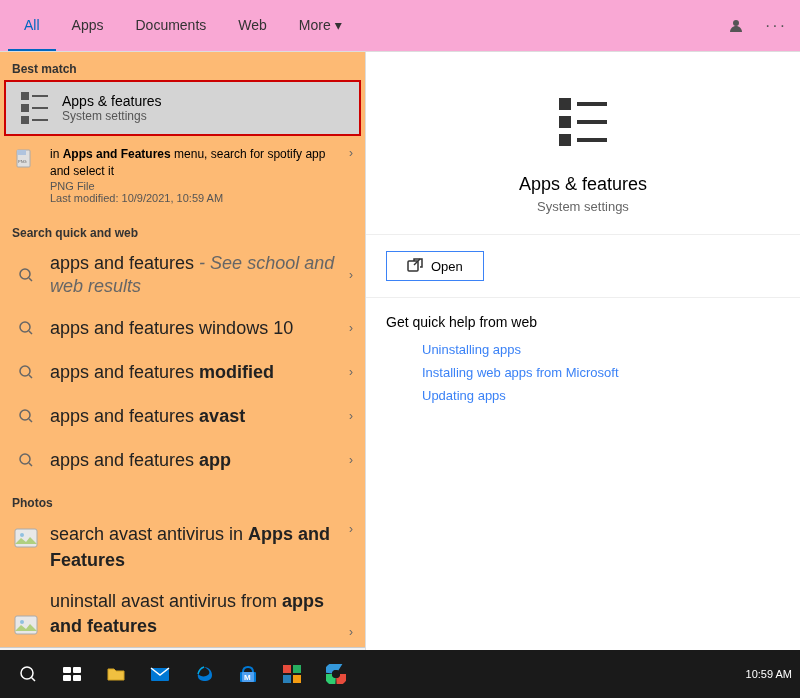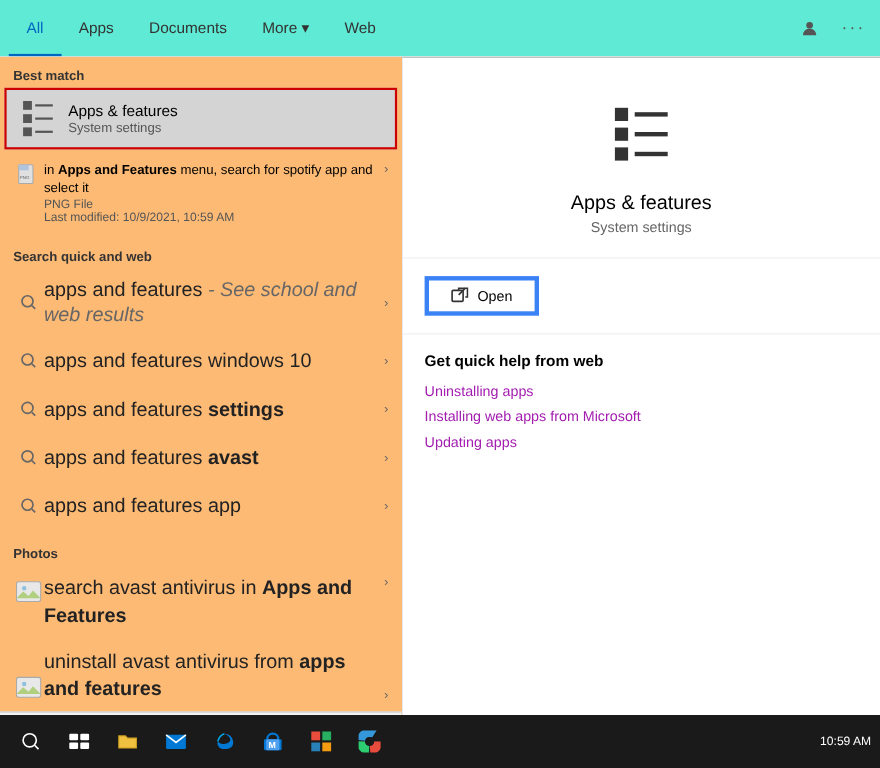--- a/index.html
+++ b/index.html
@@ -10,21 +10,21 @@
       height: 698px;
       overflow: hidden;
       display: flex;
       flex-direction: column;
     }
 
     
     .top-nav {
       display: flex;
       align-items: center;
-      background: #5eead4;
+      background: #f9a8d4;
       border-bottom: 1px solid #ddd;
       height: 52px;
       padding: 0 8px;
     }
     .nav-tab {
       padding: 6px 16px;
       font-size: 14px;
       color: #333;
       cursor: pointer;
       border-bottom: 2px solid transparent;
@@ -109,20 +109,21 @@
       font-size: 12px;
       color: #555;
     }
 
     
     .result-item {
       display: flex;
       align-items: center;
       padding: 8px 12px;
       cursor: pointer;
+      gap: 10px;
       border-radius: 0;
     }
     .result-icon {
       width: 28px;
       height: 28px;
       display: flex;
       align-items: center;
       justify-content: center;
       flex-shrink: 0;
       color: #555;
@@ -201,44 +202,45 @@
     .right-actions {
       padding: 16px 20px;
       border-bottom: 1px solid #eee;
     }
 
     .open-button {
       display: flex;
       align-items: center;
       gap: 8px;
       padding: 6px 20px;
-      border: 4px solid #3b82f6;
+      border: 1px solid #3b82f6;
       background: white;
       cursor: pointer;
       font-size: 13px;
       color: #000;
       border-radius: 0;
     }
 
     .right-help {
       padding: 16px 20px;
     }
     .help-title {
       font-size: 14px;
-      font-weight: 700;
+      font-weight: 400;
       color: #000;
       margin-bottom: 12px;
     }
     .help-link {
       display: block;
       font-size: 13px;
-      color: #a21caf;
+      color: #3b82f6;
       cursor: pointer;
       margin-bottom: 8px;
       text-decoration: none;
+      margin-left: 36px;
     }
 
     
     .taskbar {
       height: 48px;
       background: #1a1a1a;
       display: flex;
       align-items: center;
       padding: 0 8px;
       gap: 4px;
@@ -287,22 +289,22 @@
       margin: 2px 12px;
     }
   </style>
 </head>
 <body>
 
 <div class="top-nav">
   <div class="nav-tab active">All</div>
   <div class="nav-tab">Apps</div>
   <div class="nav-tab">Documents</div>
+  <div class="nav-tab">Web</div>
   <div class="nav-tab nav-more">More ▾</div>
-  <div class="nav-tab">Web</div>
   <div class="nav-spacer"></div>
   <div class="nav-icons">
     <div class="nav-icon-btn">
       <svg width="16" height="16" viewBox="0 0 16 16" fill="#555">
         <circle cx="8" cy="5" r="3"></circle>
         <path d="M2 14c0-3.3 2.7-6 6-6s6 2.7 6 6"></path>
       </svg>
     </div>
     <div class="nav-icon-btn">
       <span style="font-size:16px;color:#555;letter-spacing:2px">···</span>
@@ -388,21 +390,21 @@
     </div>
 
     <div class="result-item">
       <div class="result-icon">
         <svg width="16" height="16" viewBox="0 0 16 16" fill="none">
           <circle cx="7" cy="7" r="5" stroke="#666" stroke-width="1.5"></circle>
           <line x1="11" y1="11" x2="14" y2="14" stroke="#666" stroke-width="1.5"></line>
         </svg>
       </div>
       <div class="result-text">
-        apps and features <span style="font-weight:700;">settings</span>
+        apps and features <span style="font-weight:700;">modified</span>
       </div>
       <div class="result-arrow">›</div>
     </div>
 
     <div class="result-item">
       <div class="result-icon">
         <svg width="16" height="16" viewBox="0 0 16 16" fill="none">
           <circle cx="7" cy="7" r="5" stroke="#666" stroke-width="1.5"></circle>
           <line x1="11" y1="11" x2="14" y2="14" stroke="#666" stroke-width="1.5"></line>
         </svg>
@@ -414,21 +416,21 @@
     </div>
 
     <div class="result-item">
       <div class="result-icon">
         <svg width="16" height="16" viewBox="0 0 16 16" fill="none">
           <circle cx="7" cy="7" r="5" stroke="#666" stroke-width="1.5"></circle>
           <line x1="11" y1="11" x2="14" y2="14" stroke="#666" stroke-width="1.5"></line>
         </svg>
       </div>
       <div class="result-text">
-        apps and features <span style="font-weight:400;">app</span>
+        apps and features <span style="font-weight:700;">app</span>
       </div>
       <div class="result-arrow">›</div>
     </div>
 
     <div class="divider-line"></div>
 
     <div class="section-header">Photos</div>
 
     <div class="result-item" style="align-items:flex-start;">
       <div class="result-icon" style="margin-top:2px;">

